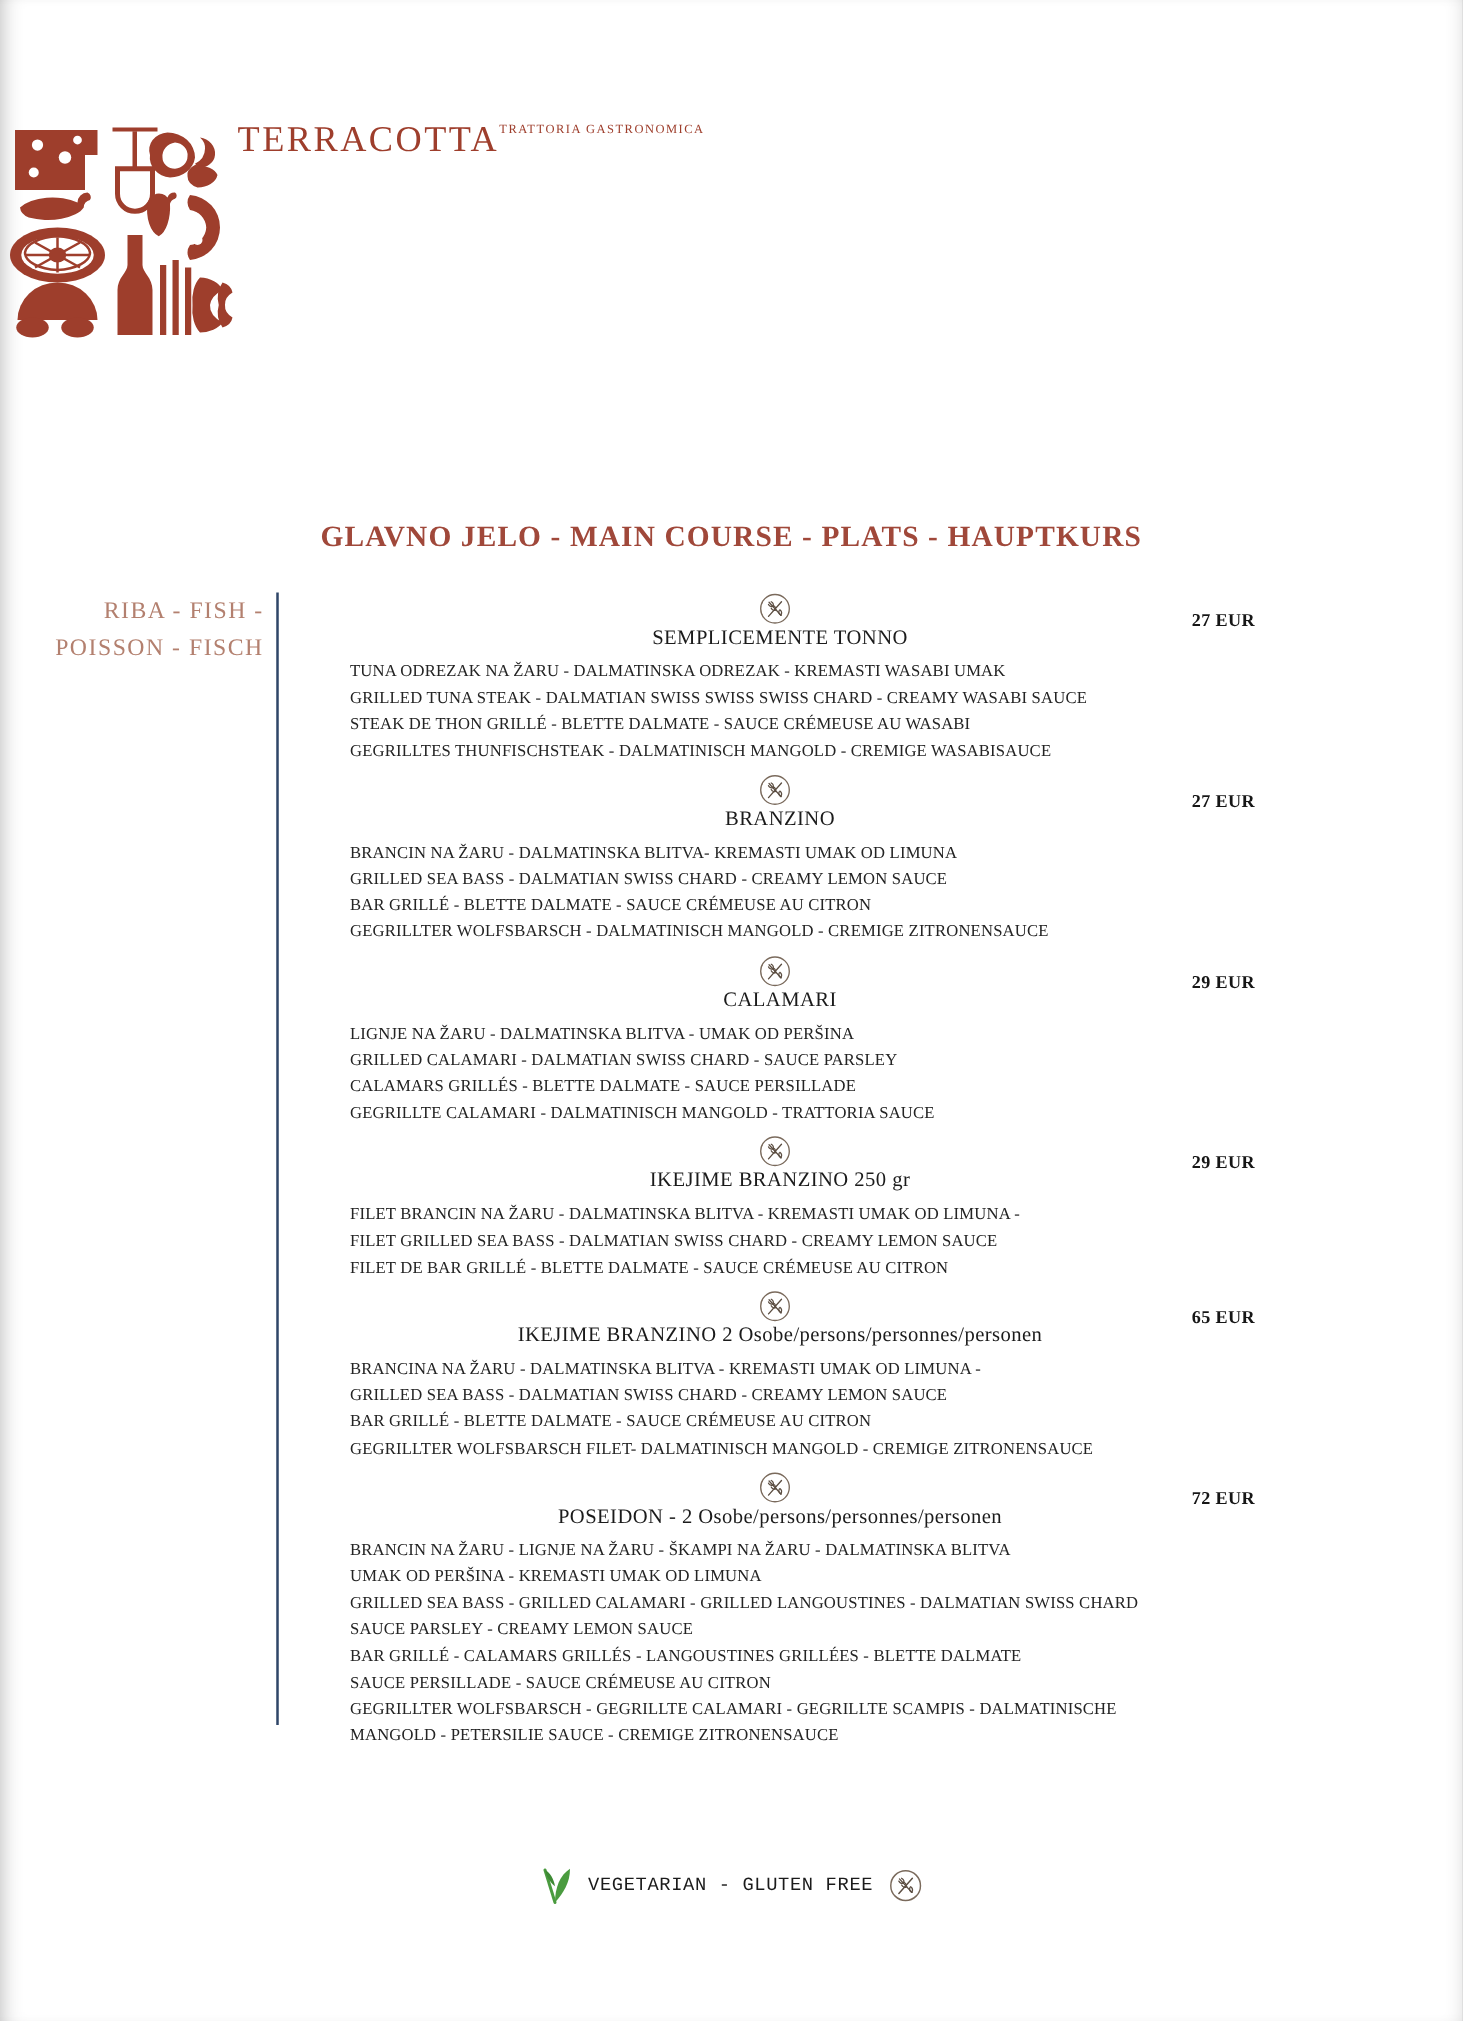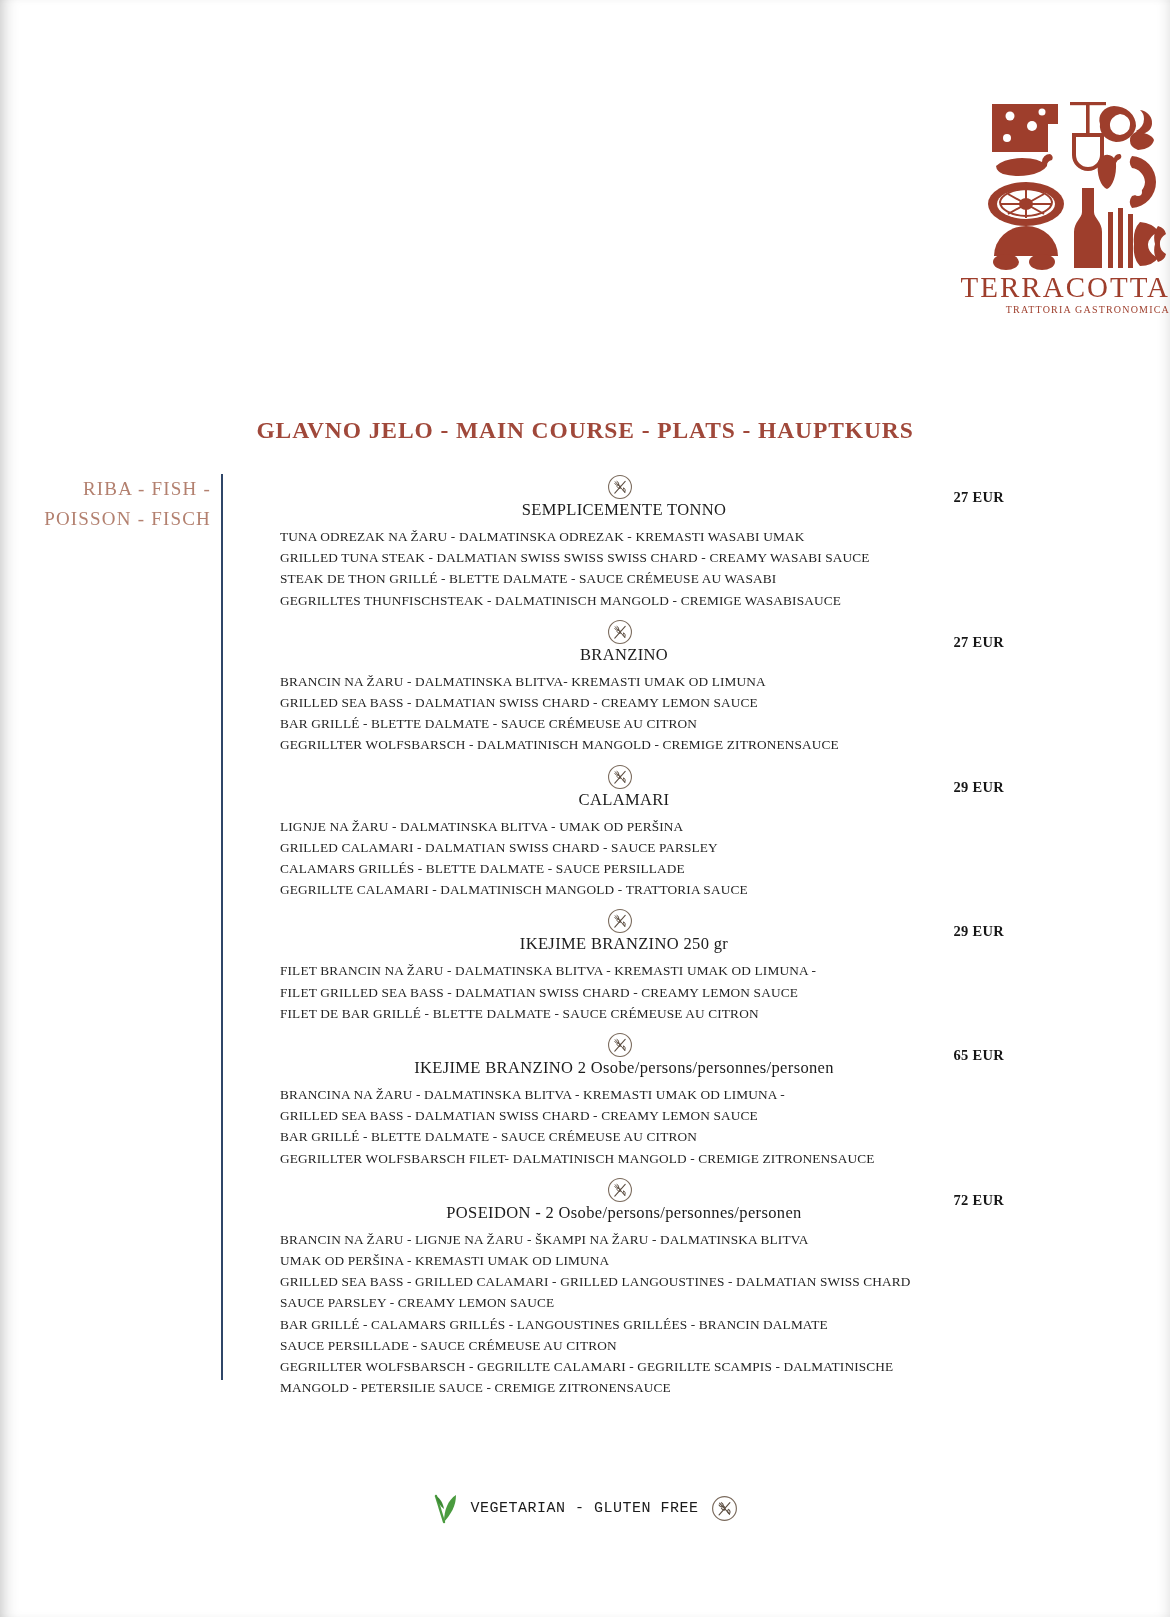--- a/index.html
+++ b/index.html
@@ -22,22 +22,22 @@
                 inset -10px 0 16px -12px rgba(0,0,0,0.18);
   }
 
   
   .logo-block {
     position: absolute;
     top: 96px;
     left: 0;
     width: 100%;
     display: flex;
-    flex-direction: column;
-    align-items: flex-end;
+    flex-direction: row;
+    align-items: flex-start;
   }
   .logo-art {
     width: 190px;
     height: 175px;
     display: block;
   }
   .logo-wordmark {
     margin-top: 2px;
     font-family: "Liberation Serif", "DejaVu Serif", serif;
     font-size: 29px;
@@ -378,21 +378,21 @@
       <path d="M21 8.5 L9 22" stroke="#5c4e42" stroke-width="1.25" stroke-linecap="round" fill="none"></path>
     </svg>
           <span class="item-name">POSEIDON - 2 Osobe/persons/personnes/personen</span>
           <span class="item-price">72 EUR</span>
         </div>
         <div class="item-desc">
           <div class="desc-line">BRANCIN NA ŽARU - LIGNJE NA ŽARU - ŠKAMPI NA ŽARU - DALMATINSKA BLITVA</div>
           <div class="desc-line">UMAK OD PERŠINA - KREMASTI UMAK OD LIMUNA</div>
           <div class="desc-line">GRILLED SEA BASS - GRILLED CALAMARI - GRILLED LANGOUSTINES - DALMATIAN SWISS CHARD</div>
           <div class="desc-line">SAUCE PARSLEY - CREAMY LEMON SAUCE</div>
-          <div class="desc-line">BAR GRILLÉ - CALAMARS GRILLÉS - LANGOUSTINES GRILLÉES - BRANCIN DALMATE</div>
+          <div class="desc-line">BAR GRILLÉ - CALAMARS GRILLÉS - LANGOUSTINES GRILLÉES - BLETTE DALMATE</div>
           <div class="desc-line">SAUCE PERSILLADE - SAUCE CRÉMEUSE AU CITRON</div>
           <div class="desc-line">GEGRILLTER WOLFSBARSCH - GEGRILLTE CALAMARI - GEGRILLTE SCAMPIS - DALMATINISCHE</div>
           <div class="desc-line">MANGOLD - PETERSILIE SAUCE - CREMIGE ZITRONENSAUCE</div>
         </div>
       </div>
     </div>
 
   <div class="legend">
     <svg class="leaf-icon" viewBox="0 0 26 32">
       <path d="M4 4 L12 30" stroke="#4a9b3f" stroke-width="2.4" fill="none" stroke-linecap="round"></path>

